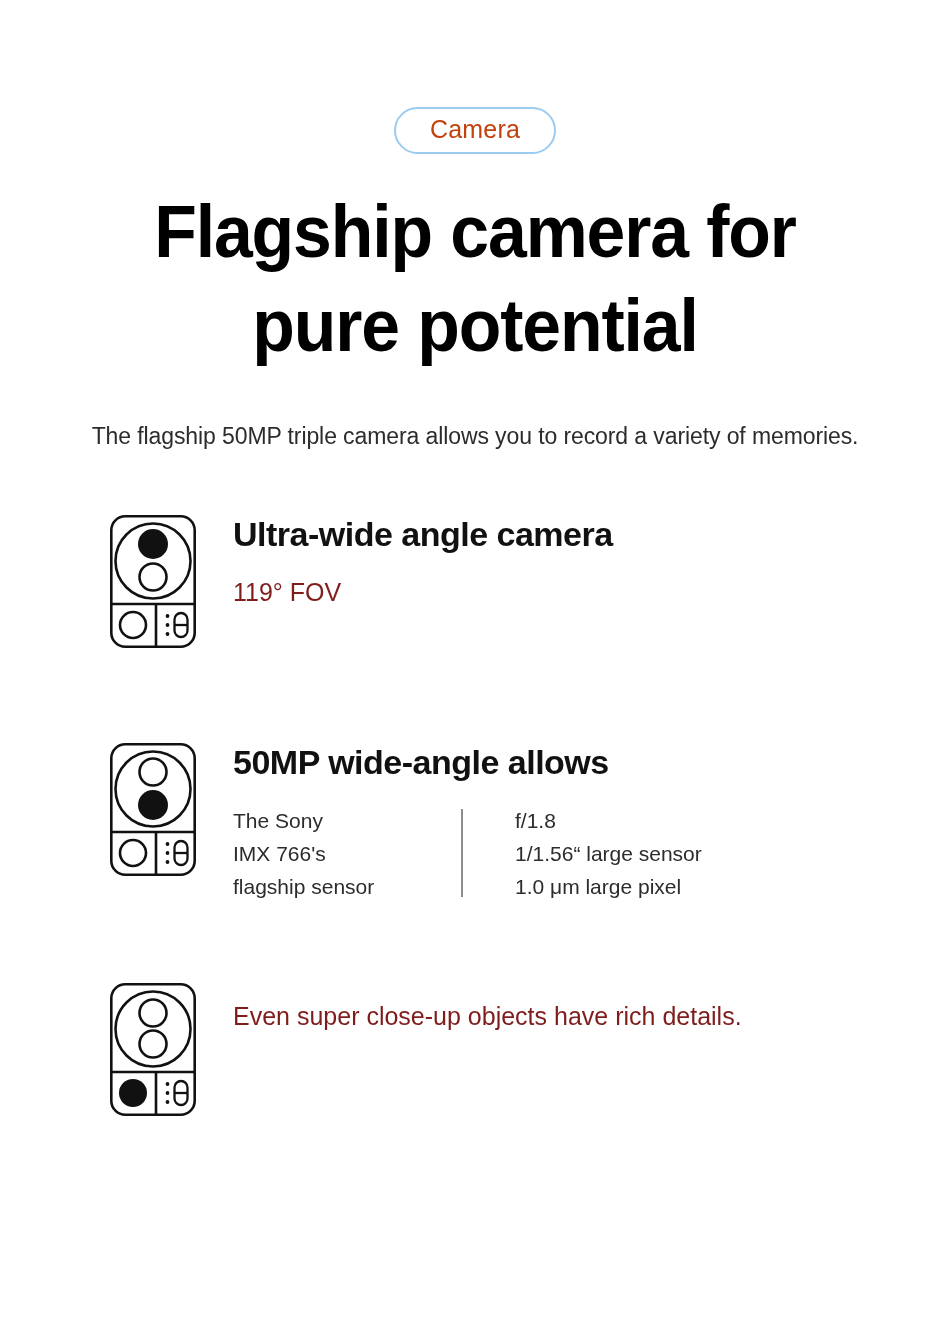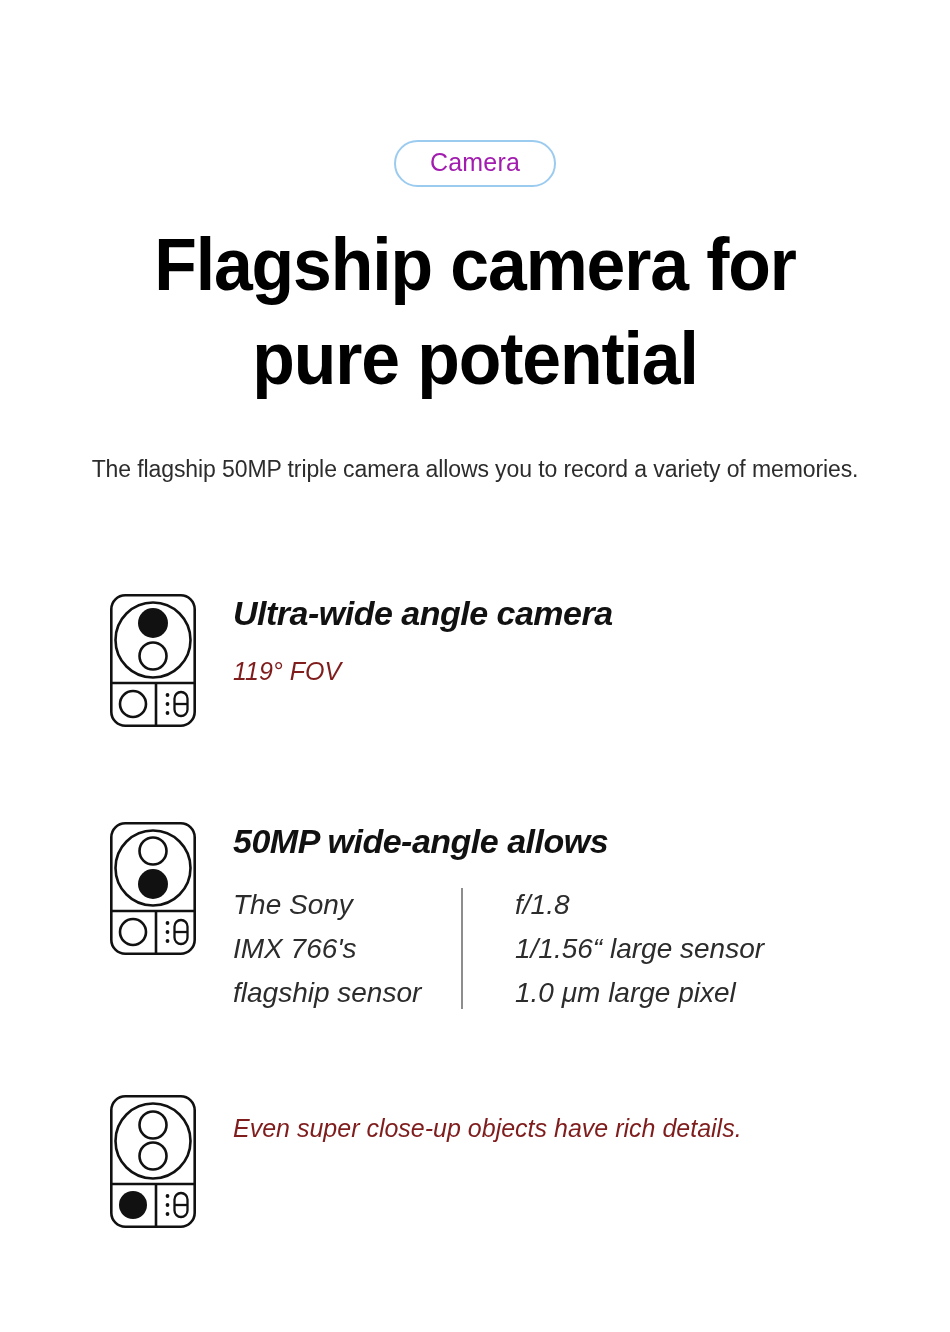--- a/index.html
+++ b/index.html
@@ -23,24 +23,23 @@
     display: flex;
     justify-content: center;
     padding-top: 107px;
   }
   .badge {
     border: 2px solid #9CCBF0;
     border-radius: 28px;
     padding: 8px 34px 10px;
     font-size: 25px;
     line-height: 1;
-    color: #a21caf;
+    color: #c2410c;
     letter-spacing: .2px;
     background: #fff;
-    margin-top: 33px;
   }
 
   
   .hero {
     text-align: center;
     font-size: 75px;
     font-weight: bold;
     line-height: 1.25;
     letter-spacing: -1.2px;
     color: #000;
@@ -51,21 +50,21 @@
     text-align: center;
     font-size: 23px;
     line-height: 1.42;
     color: #2c2c2c;
     margin: 47px auto 0;
     width: 790px;
     letter-spacing: -.1px;
   }
 
   
-  .features { margin-top: 109px; font-style: italic; }
+  .features { margin-top: 63px; }
 
   .feature {
     display: flex;
     align-items: flex-start;
     padding-left: 110px;
   }
   .feature-icon {
     flex: 0 0 auto;
     width: 86px;
     height: 133px;
@@ -92,21 +91,21 @@
   #feature-1 { margin-top: 0; }
   #feature-2 { margin-top: 95px; }
   #feature-3 { margin-top: 80px; }
 
   
   .spec-grid {
     display: flex;
     margin-top: 22px;
   }
   .spec-col {
-    font-size: 28px;
+    font-size: 21px;
     line-height: 1.58;
     color: #2c2c2c;
     white-space: pre-line;
   }
   .spec-col-left { width: 228px; }
   .spec-divider {
     width: 2px;
     background: #8d8d8d;
     margin: 5px 0 6px 0;
     flex: 0 0 auto;

